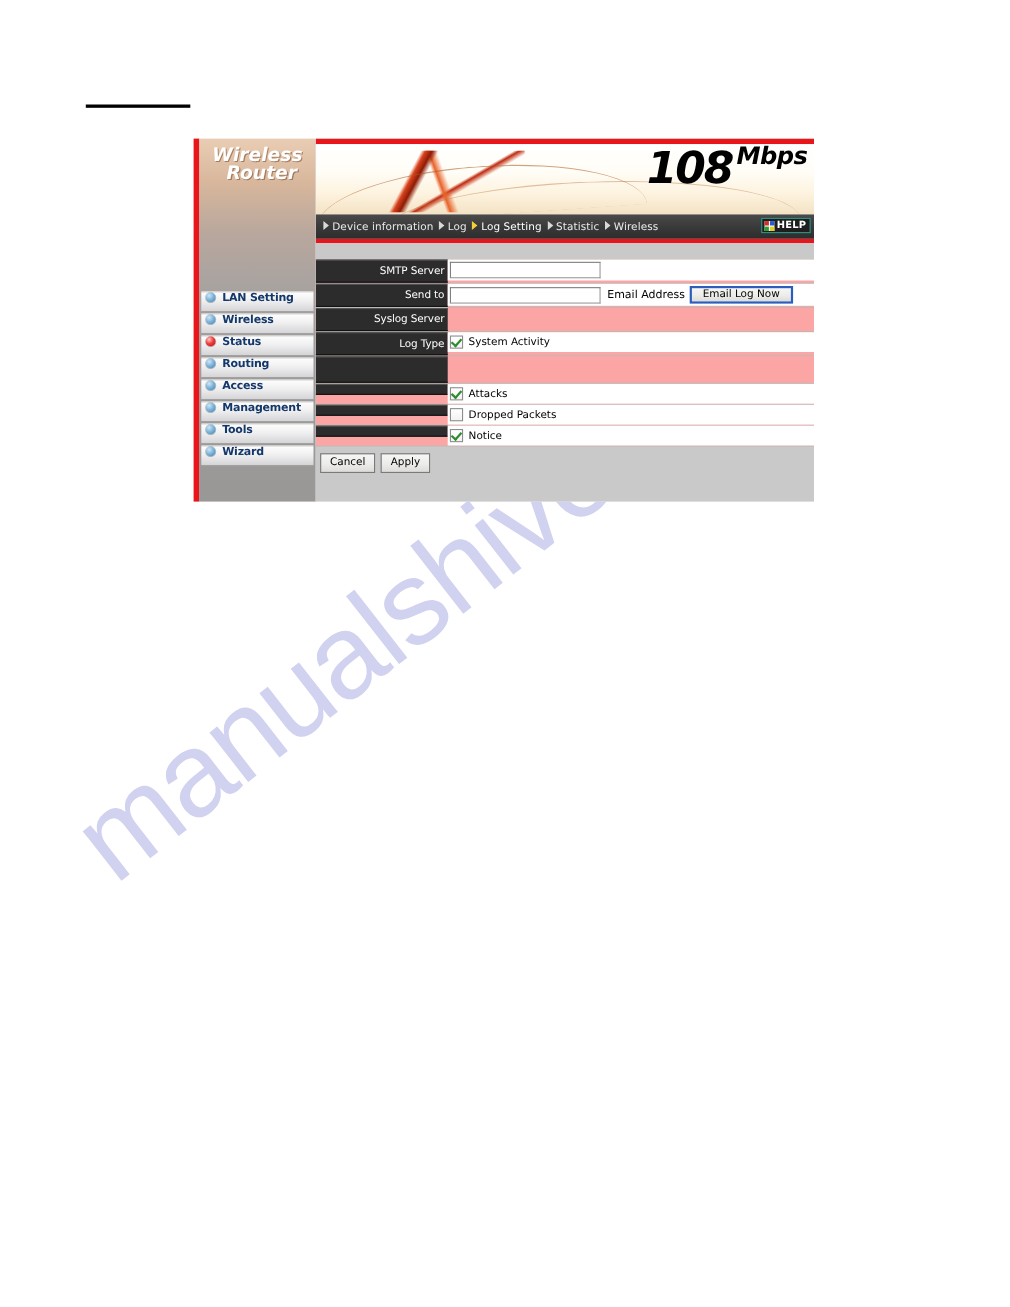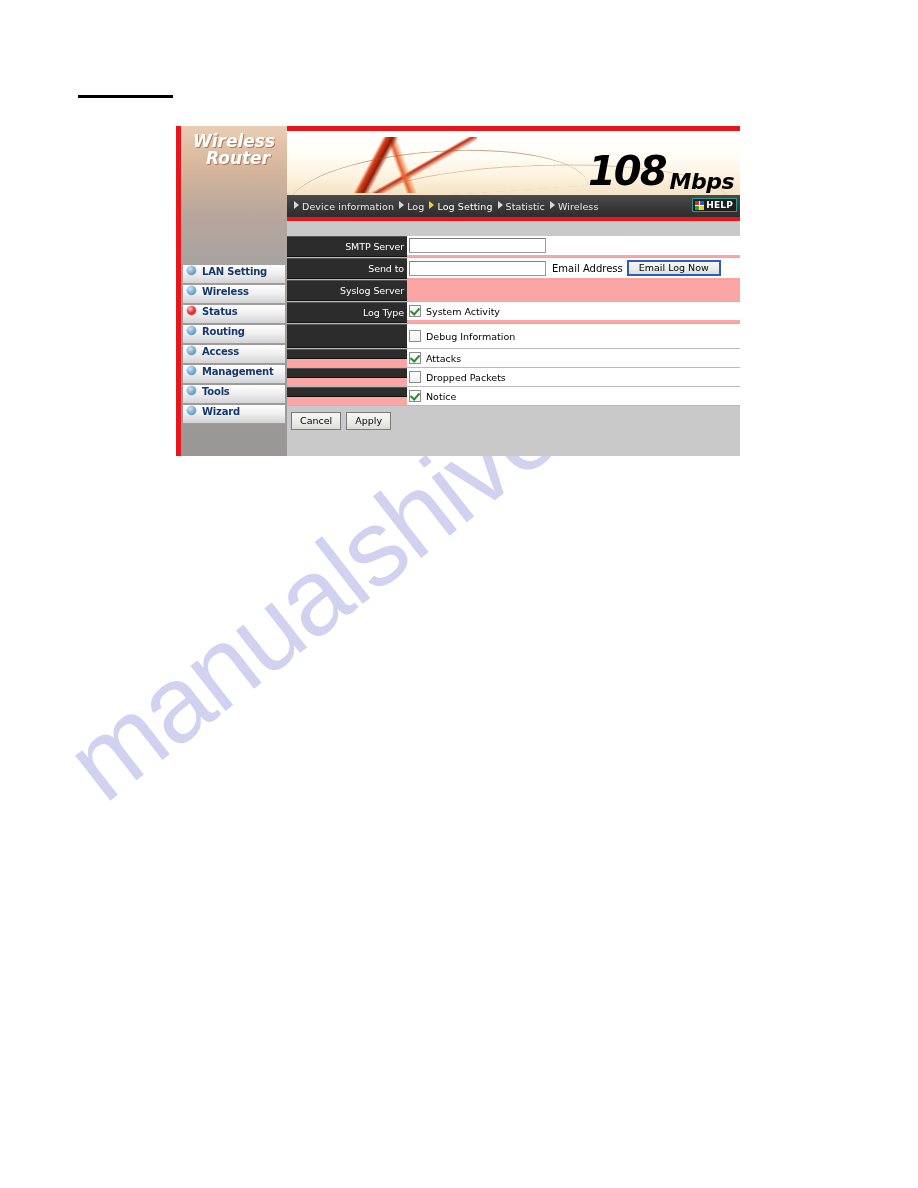--- a/index.html
+++ b/index.html
@@ -225,23 +225,23 @@
     top: 34px;
     width: 380px;
     height: 40px;
     border-top: 1px solid rgba(190,120,60,.45);
     border-radius: 50% 50% 0 0 / 100% 100% 0 0;
     transform: rotate(-2deg);
   }
   #banner .mbps {
     position: absolute;
     right: 6px;
-    top: 20px;
-    display: flex;
-    align-items: flex-end;
+    top: 2px;
+    display: flex;
+    align-items: flex-start;
     font-family: "DejaVu Sans", sans-serif;
     font-style: italic;
     font-weight: 700;
     color: #000000;
   }
   #banner .mbps .num {
     font-size: 40px;
     line-height: 40px;
     letter-spacing: -2px;
   }
@@ -577,26 +577,20 @@
           <div class="fvalue">
             <label class="chk-line">
               <span class="chkbox checked"></span>
               <span class="chk-text">System Activity</span>
             </label>
           </div>
         </div>
 
         <div class="frow tall">
           <div class="flabel"></div>
-          <div class="fvalue">
-            <label class="chk-line">
-              <span class="chkbox"></span>
-              <span class="chk-text">Debug Information</span>
-            </label>
-          </div>
         </div>
 
         <div class="frow">
           <div class="flabel"></div>
           <div class="fvalue">
             <label class="chk-line">
               <span class="chkbox checked"></span>
               <span class="chk-text">Attacks</span>
             </label>
           </div>

